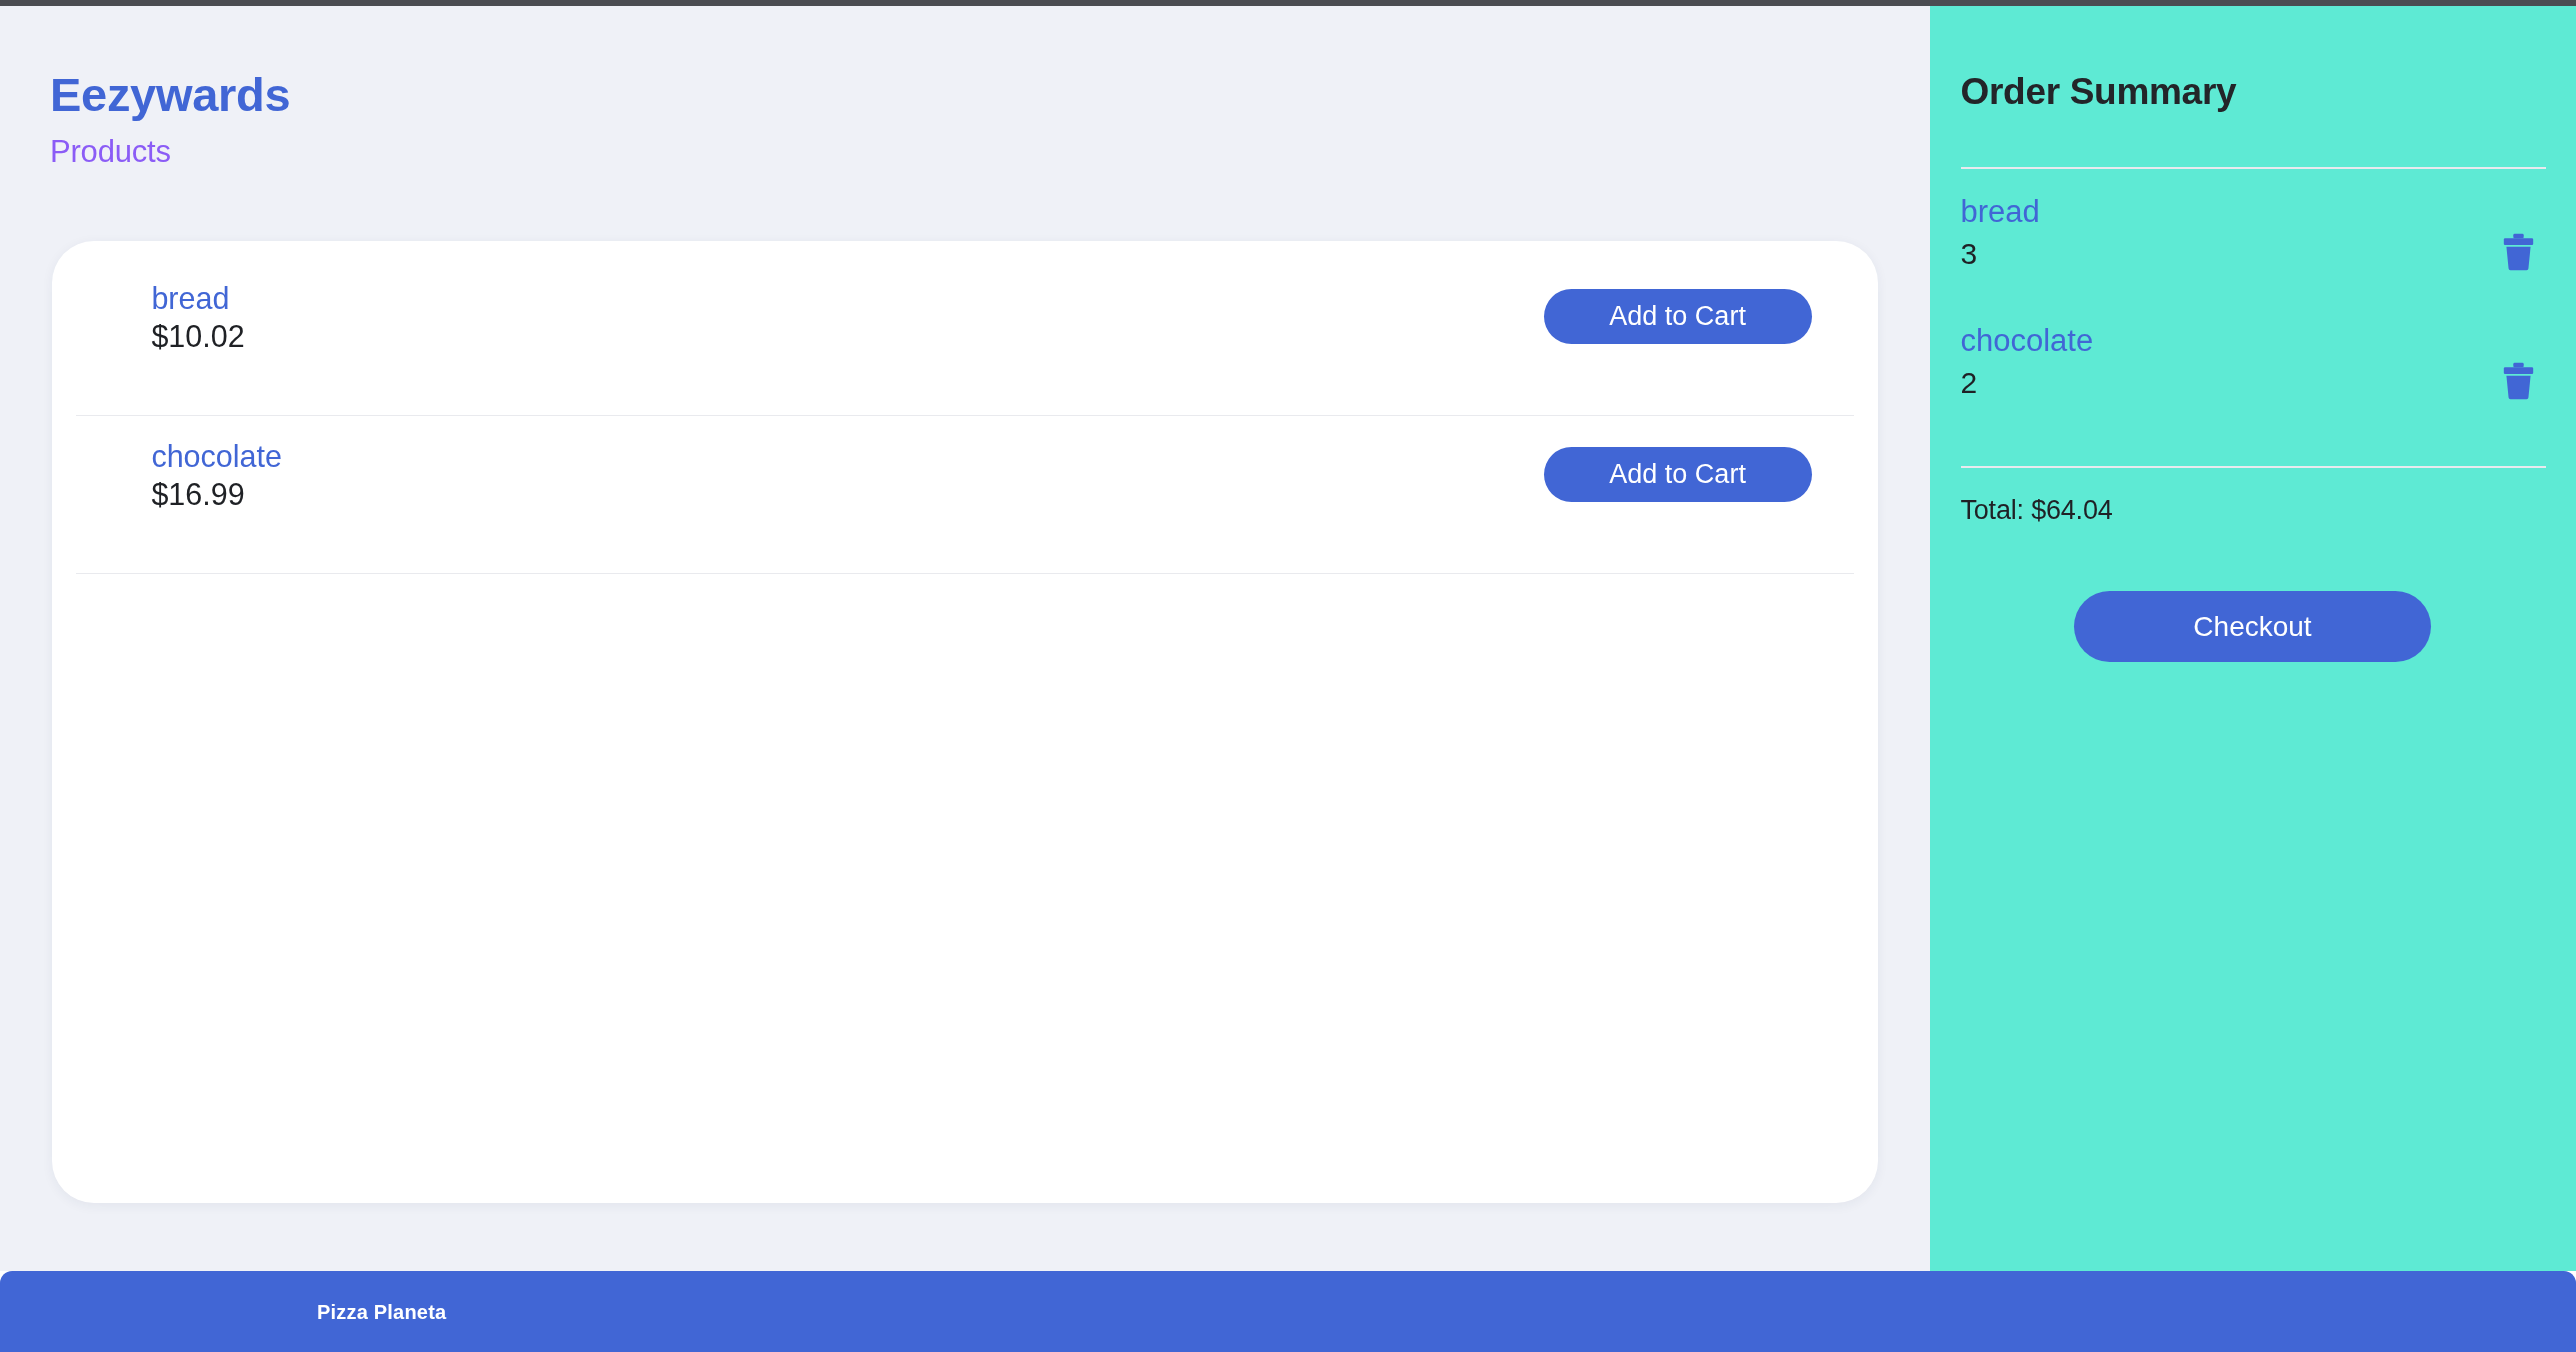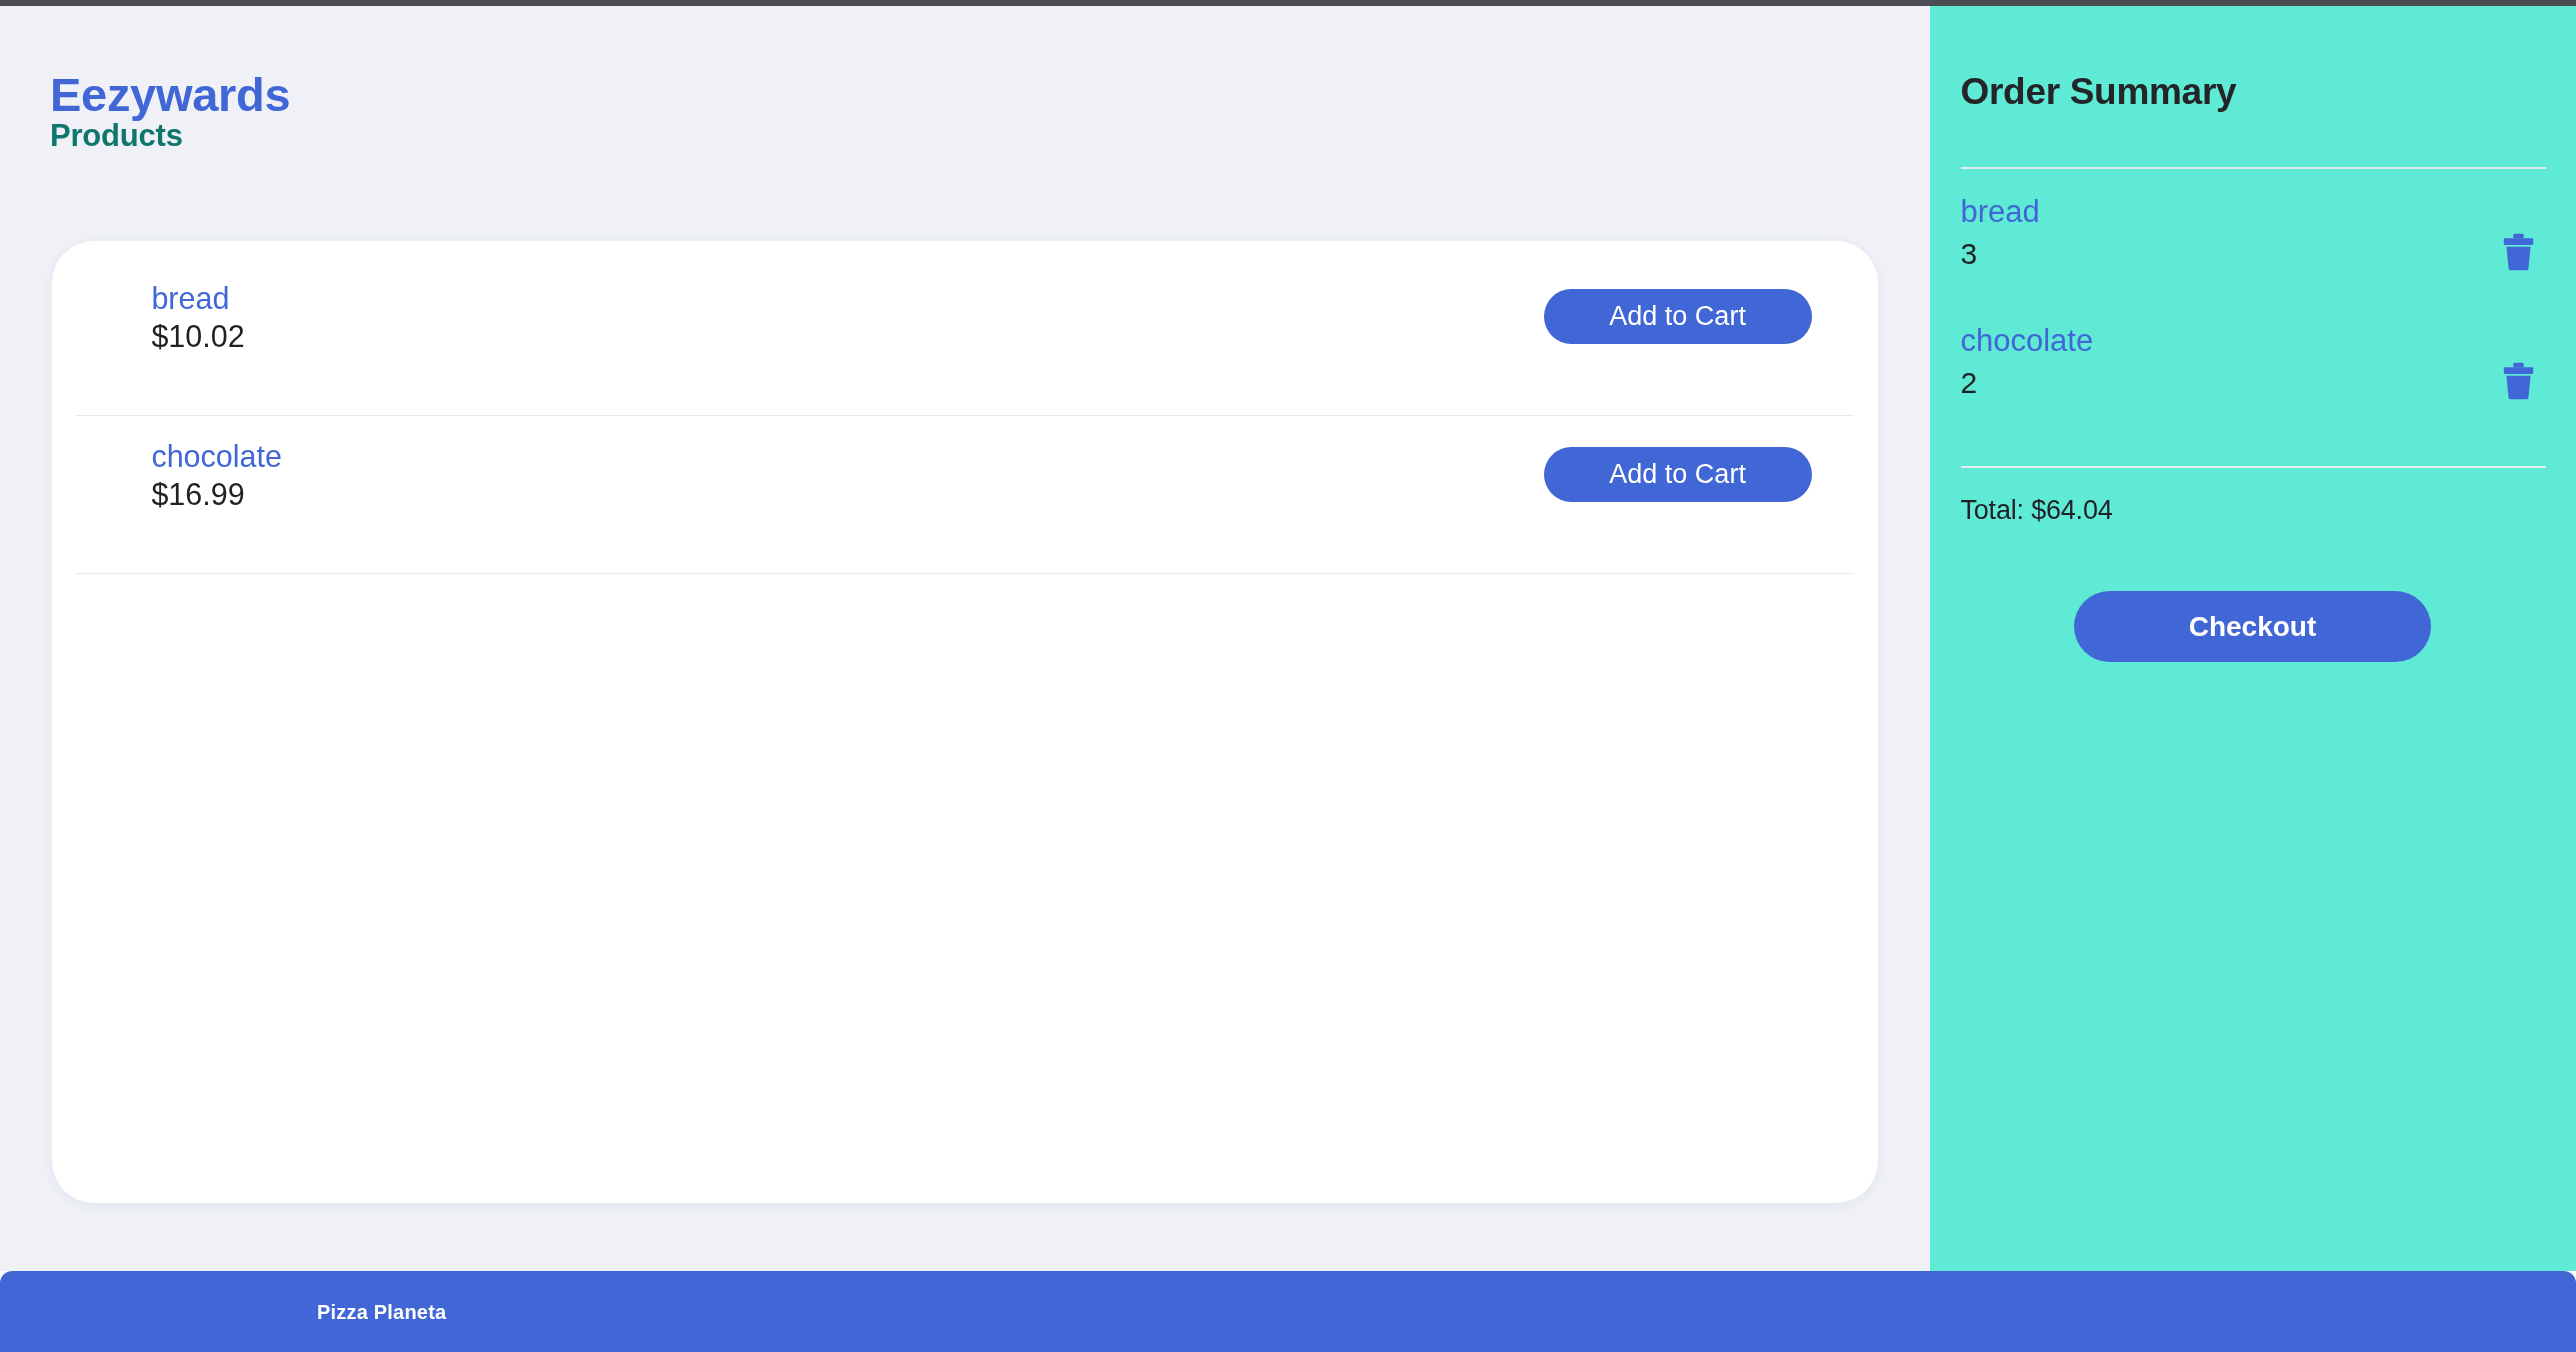--- a/index.html
+++ b/index.html
@@ -53,25 +53,25 @@
     position: absolute;
     top: 61px;
     left: 50px;
     font-size: 47px;
     font-weight: bold;
     color: #4166d5;
     letter-spacing: -0.3px;
   }
   .page-title {
     position: absolute;
-    top: 112px;
+    top: 128px;
     left: 50px;
     font-size: 31px;
-    font-weight: bold;
-    color: #0f766e;
+    font-weight: normal;
+    color: #8b5cf6;
     letter-spacing: -0.2px;
   }
 
   
   .product-card {
     position: absolute;
     top: 235px;
     left: 52px;
     width: 1826px;
     height: 962px;
@@ -190,21 +190,20 @@
     width: 357px;
     height: 71px;
     border: none;
     border-radius: 869px;
     background: #4166d5;
     color: #ffffff;
     font-family: "Liberation Sans", sans-serif;
     font-size: 28px;
     cursor: pointer;
     padding: 0;
-    font-weight: bold;
   }
 
   
   .bottom-bar {
     position: absolute;
     top: 1271px;
     left: 0;
     width: 2576px;
     height: 82px;
     background: #4166d5;

